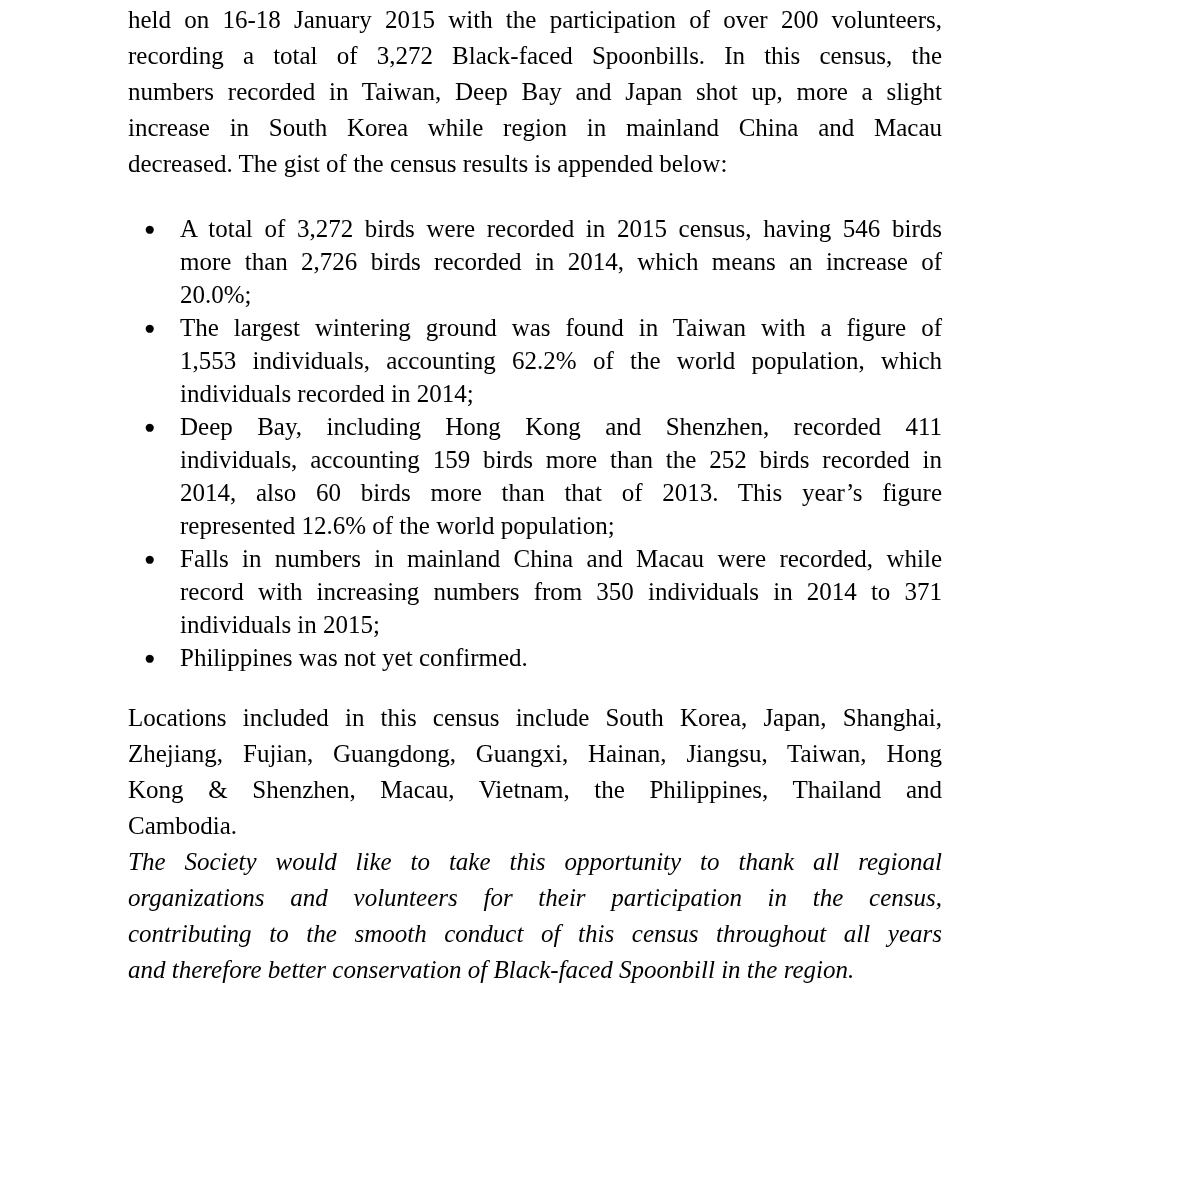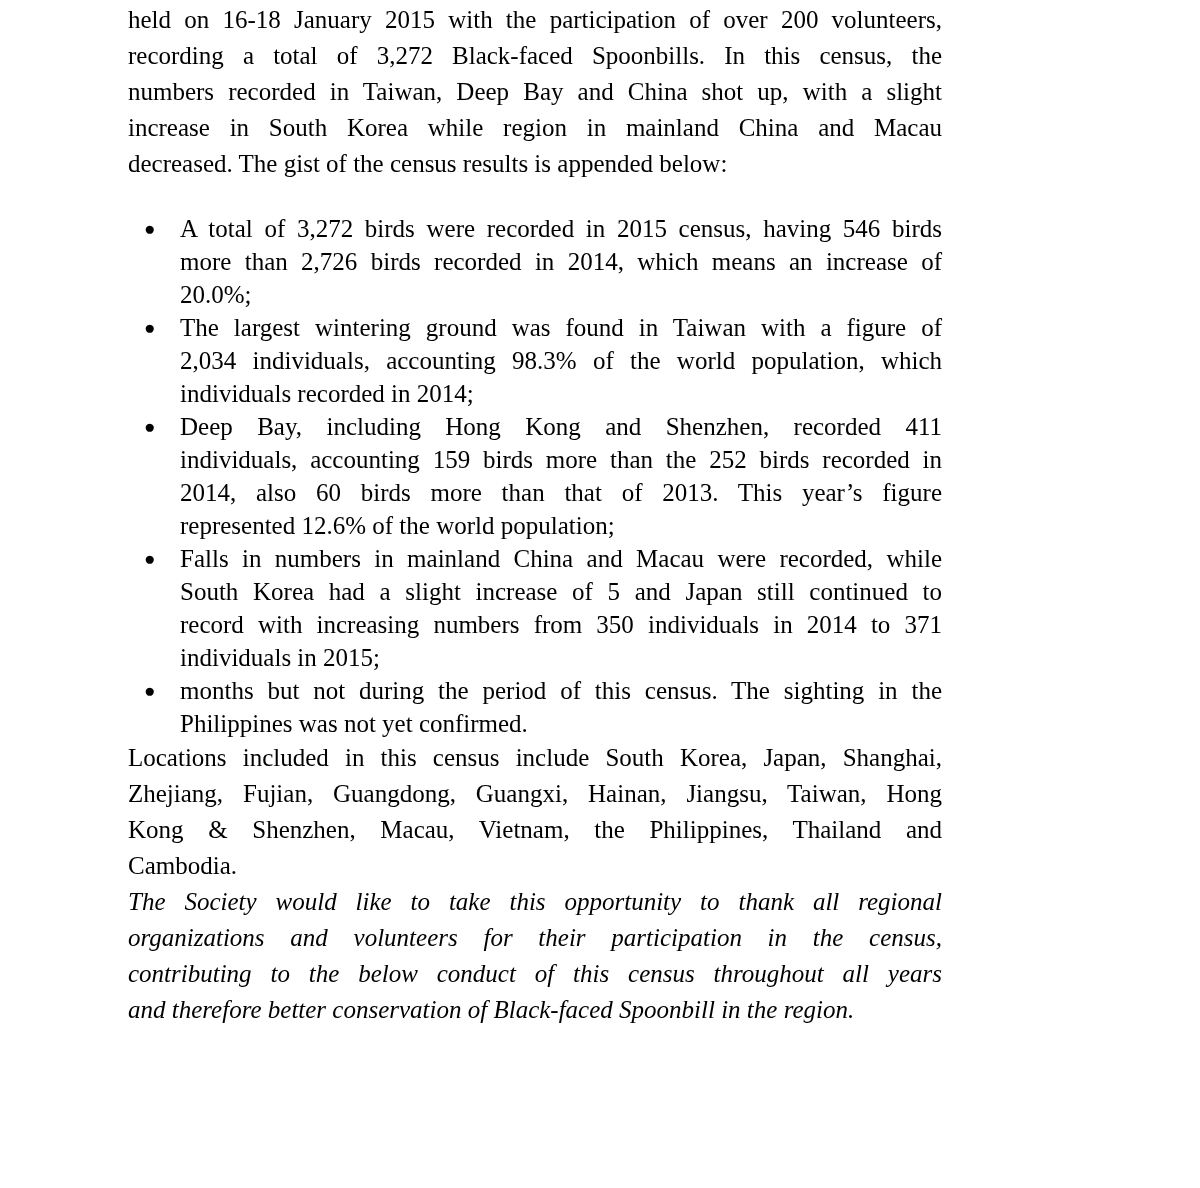--- a/index.html
+++ b/index.html
@@ -40,72 +40,70 @@
     position: relative;
     padding-left: 52px;
   }
   .bullet-marker {
     position: absolute;
     left: 16px;
     top: 0;
     line-height: 33px;
     font-size: 19px;
   }
-  .para-locations { }
+  .para-locations { margin-top: 26px; }
   .para-thanks   { margin-top: 38px; font-style: italic; }
 </style>
 </head>
 <body>
 
 <div class="page">
     <div class="para">
       <div class="line">held on 16-18 January 2015 with the participation of over 200 volunteers,</div>
       <div class="line">recording a total of 3,272 Black-faced Spoonbills. In this census, the</div>
-      <div class="line">numbers recorded in Taiwan, Deep Bay and China shot up, with a slight</div>
+      <div class="line">numbers recorded in Taiwan, Deep Bay and Japan shot up, more a slight</div>
       <div class="line">increase in South Korea while region in mainland China and Macau</div>
       <div class="line last">decreased. The gist of the census results is appended below:</div>
     </div>
     <div class="bullet-list">
       <div class="bullet-item">
         <span class="bullet-marker">●</span>
         <div class="line">A total of 3,272 birds were recorded in 2015 census, having 546 birds</div>
         <div class="line">more than 2,726 birds recorded in 2014, which means an increase of</div>
         <div class="line last">20.0%;</div>
       </div>
       <div class="bullet-item">
         <span class="bullet-marker">●</span>
         <div class="line">The largest wintering ground was found in Taiwan with a figure of</div>
-        <div class="line">2,034 individuals, accounting 98.3% of the world population, which</div>
+        <div class="line">1,553 individuals, accounting 62.2% of the world population, which</div>
         <div class="line last">individuals recorded in 2014;</div>
       </div>
       <div class="bullet-item">
         <span class="bullet-marker">●</span>
         <div class="line">Deep Bay, including Hong Kong and Shenzhen, recorded 411</div>
         <div class="line">individuals, accounting 159 birds more than the 252 birds recorded in</div>
         <div class="line">2014, also 60 birds more than that of 2013. This year’s figure</div>
         <div class="line last">represented 12.6% of the world population;</div>
       </div>
       <div class="bullet-item">
         <span class="bullet-marker">●</span>
         <div class="line">Falls in numbers in mainland China and Macau were recorded, while</div>
-        <div class="line">South Korea had a slight increase of 5 and Japan still continued to</div>
         <div class="line">record with increasing numbers from 350 individuals in 2014 to 371</div>
         <div class="line last">individuals in 2015;</div>
       </div>
       <div class="bullet-item">
         <span class="bullet-marker">●</span>
-        <div class="line">months but not during the period of this census. The sighting in the</div>
         <div class="line last">Philippines was not yet confirmed.</div>
       </div>
     </div>
     <div class="para para-locations">
       <div class="line">Locations included in this census include South Korea, Japan, Shanghai,</div>
       <div class="line">Zhejiang, Fujian, Guangdong, Guangxi, Hainan, Jiangsu, Taiwan, Hong</div>
       <div class="line">Kong &amp; Shenzhen, Macau, Vietnam, the Philippines, Thailand and</div>
       <div class="line last">Cambodia.</div>
     </div>
     <div class="para para-thanks">
       <div class="line">The Society would like to take this opportunity to thank all regional</div>
       <div class="line">organizations and volunteers for their participation in the census,</div>
-      <div class="line">contributing to the below conduct of this census throughout all years</div>
+      <div class="line">contributing to the smooth conduct of this census throughout all years</div>
       <div class="line last">and therefore better conservation of Black-faced Spoonbill in the region.</div>
     </div>
   </div>
 
 </body></html>

